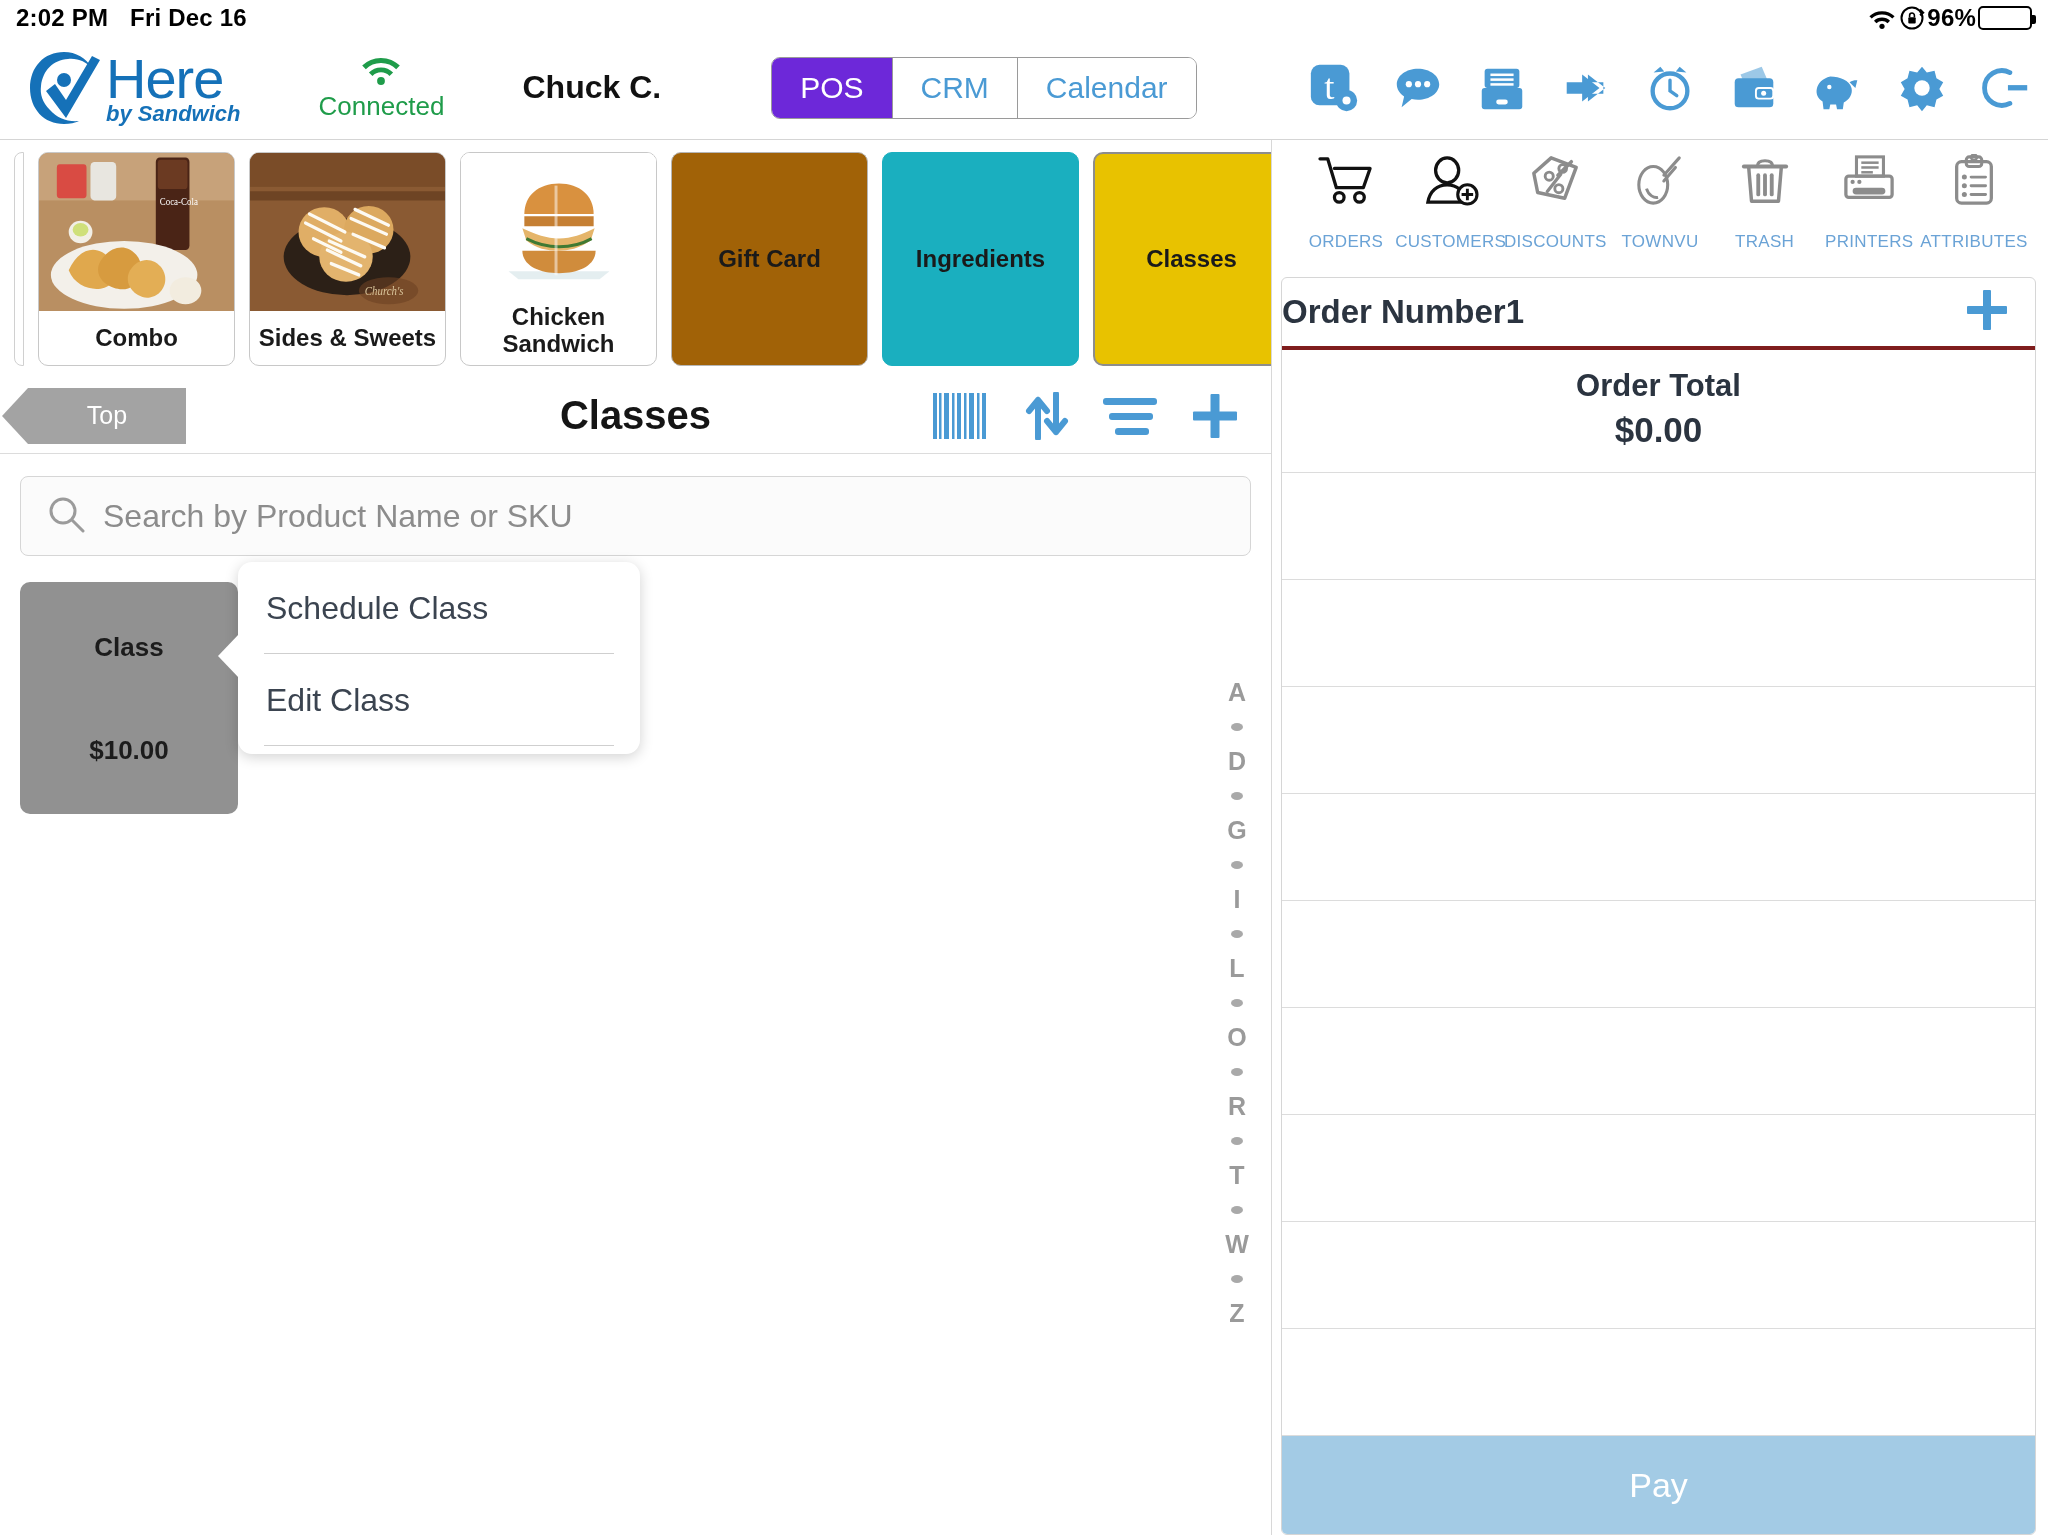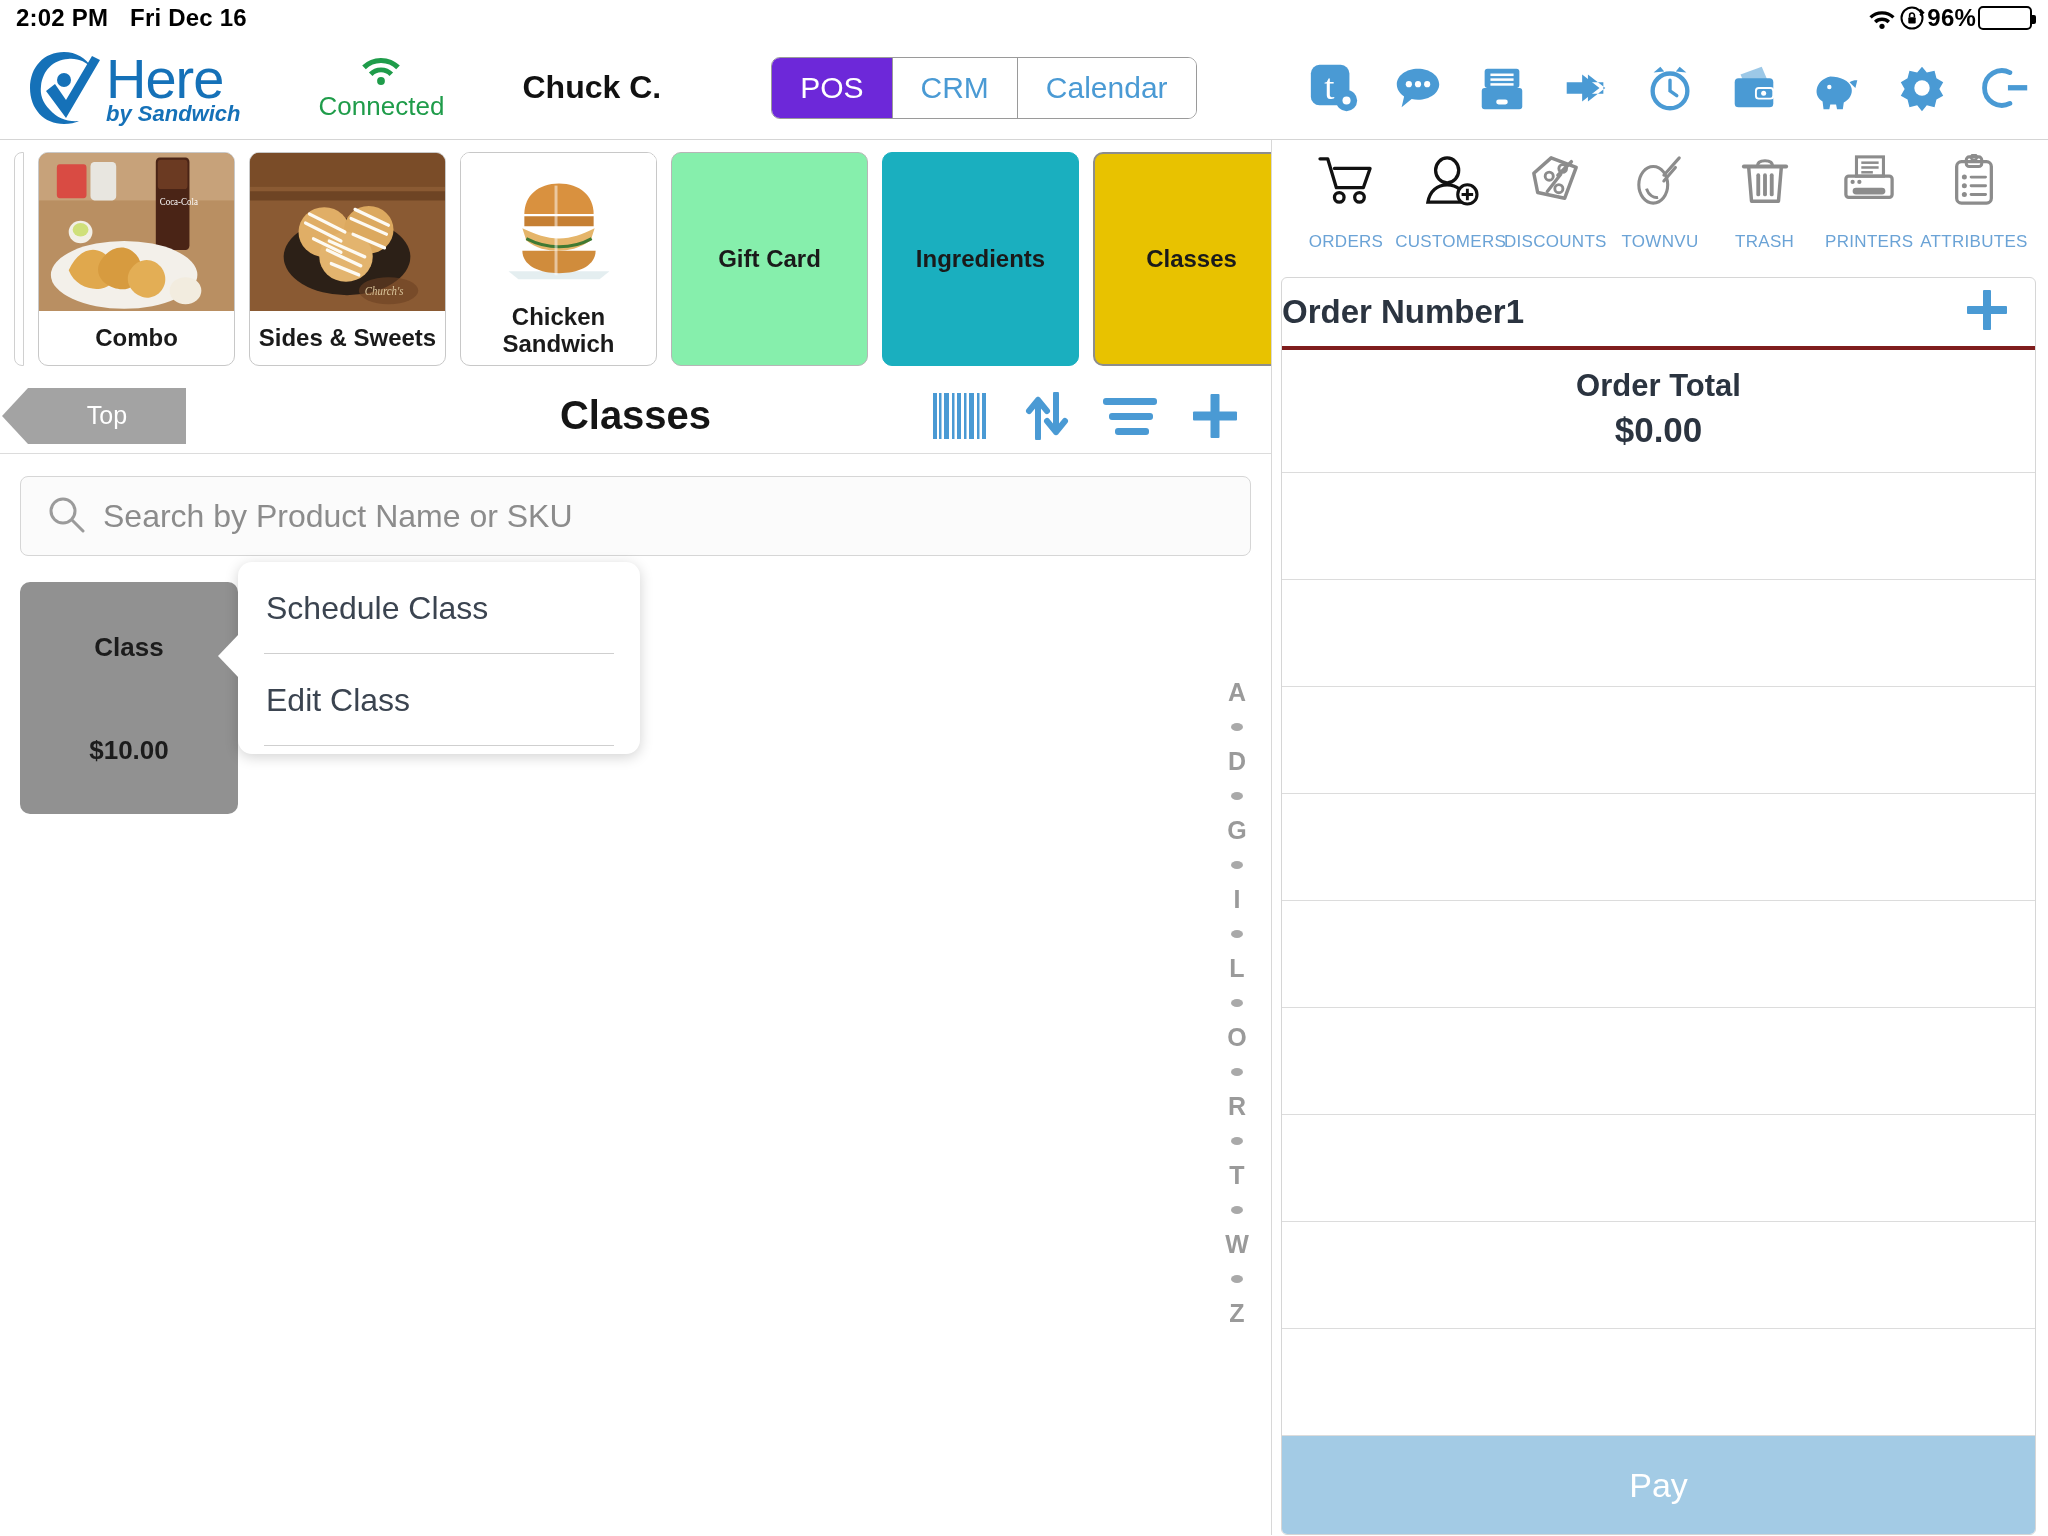--- a/index.html
+++ b/index.html
@@ -124,21 +124,21 @@
     cursor: pointer;
   }
   .cat-thumb { flex: 1; background-size: cover; background-position: center; }
   .cat-name {
     font-size: 24px; font-weight: bold; color: #1a1a1a;
     text-align: center; padding: 8px 4px; line-height: 1.15;
     min-height: 54px; display: flex; align-items: center; justify-content: center;
   }
   .cat-tile.solid { justify-content: center; align-items: center; }
   .cat-tile.solid .cat-name { min-height: 0; padding: 0; }
-  .cat-tile.giftcard { background: #86efac; border-color: #b6b6b6; }
+  .cat-tile.giftcard { background: #a16207; border-color: #b6b6b6; }
   .cat-tile.ingredients { background: #1aafbf; border-color: #1aafbf; }
   .cat-tile.classes { background: #e8c200; border-color: #8d8d8d; border-width: 2px; }
 
   
   .subbar {
     height: 76px; position: relative;
     display: flex; align-items: center;
     border-bottom: 1px solid #dcdcdc;
   }
   .top-btn {

